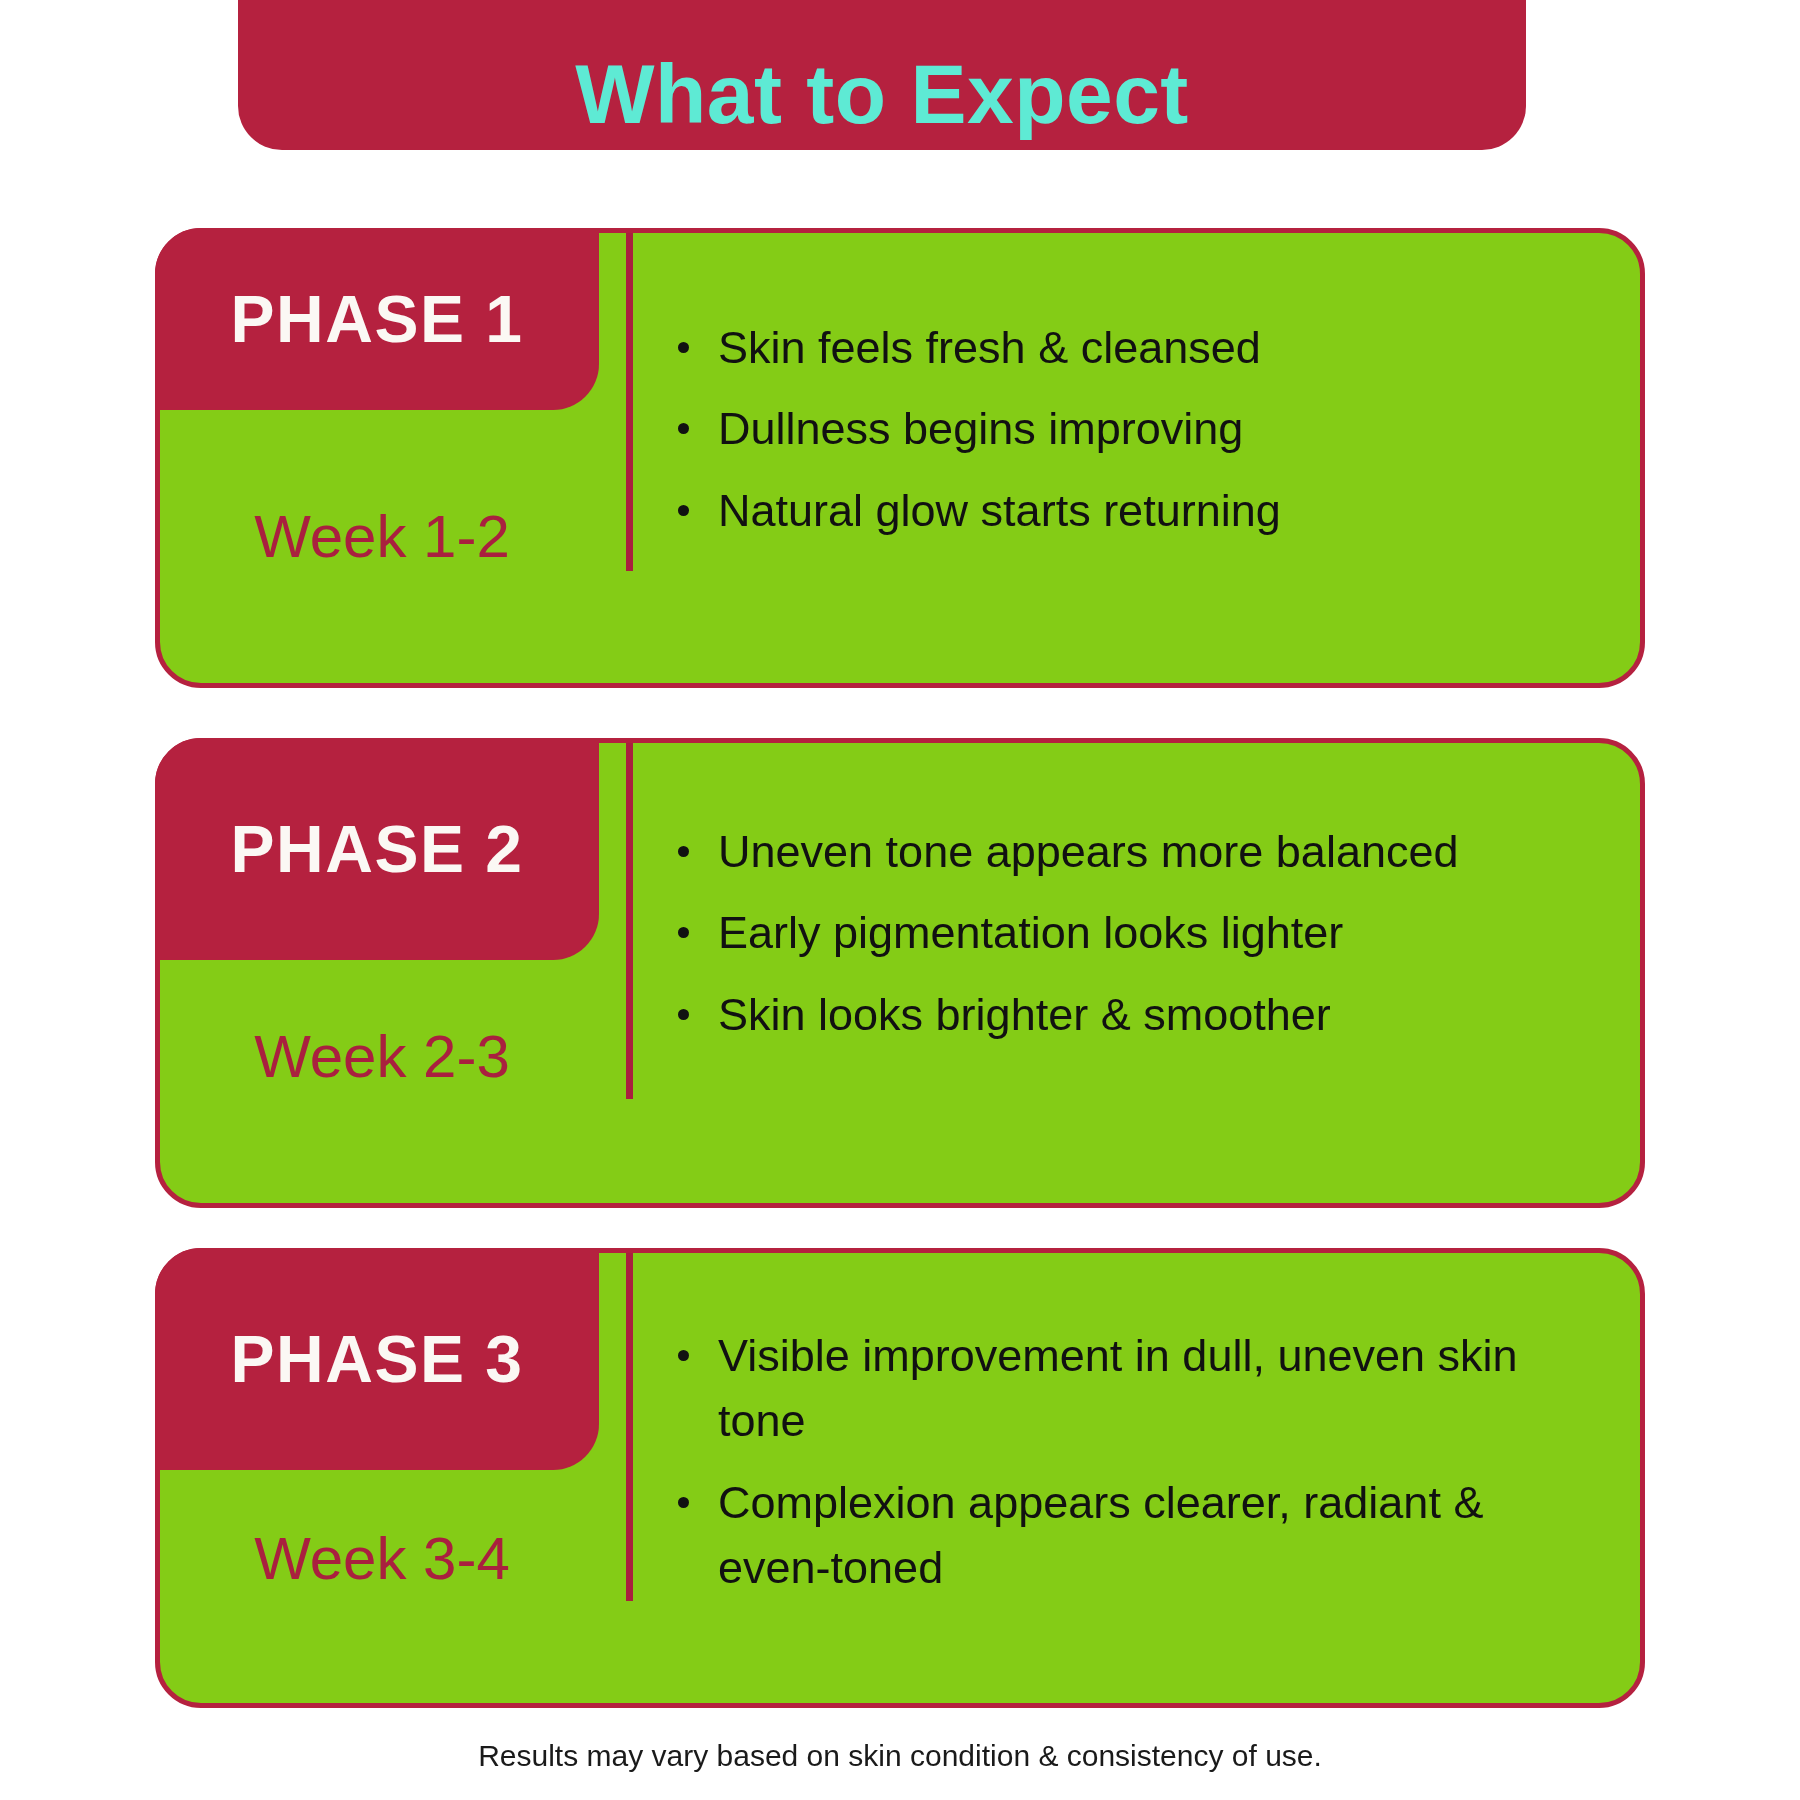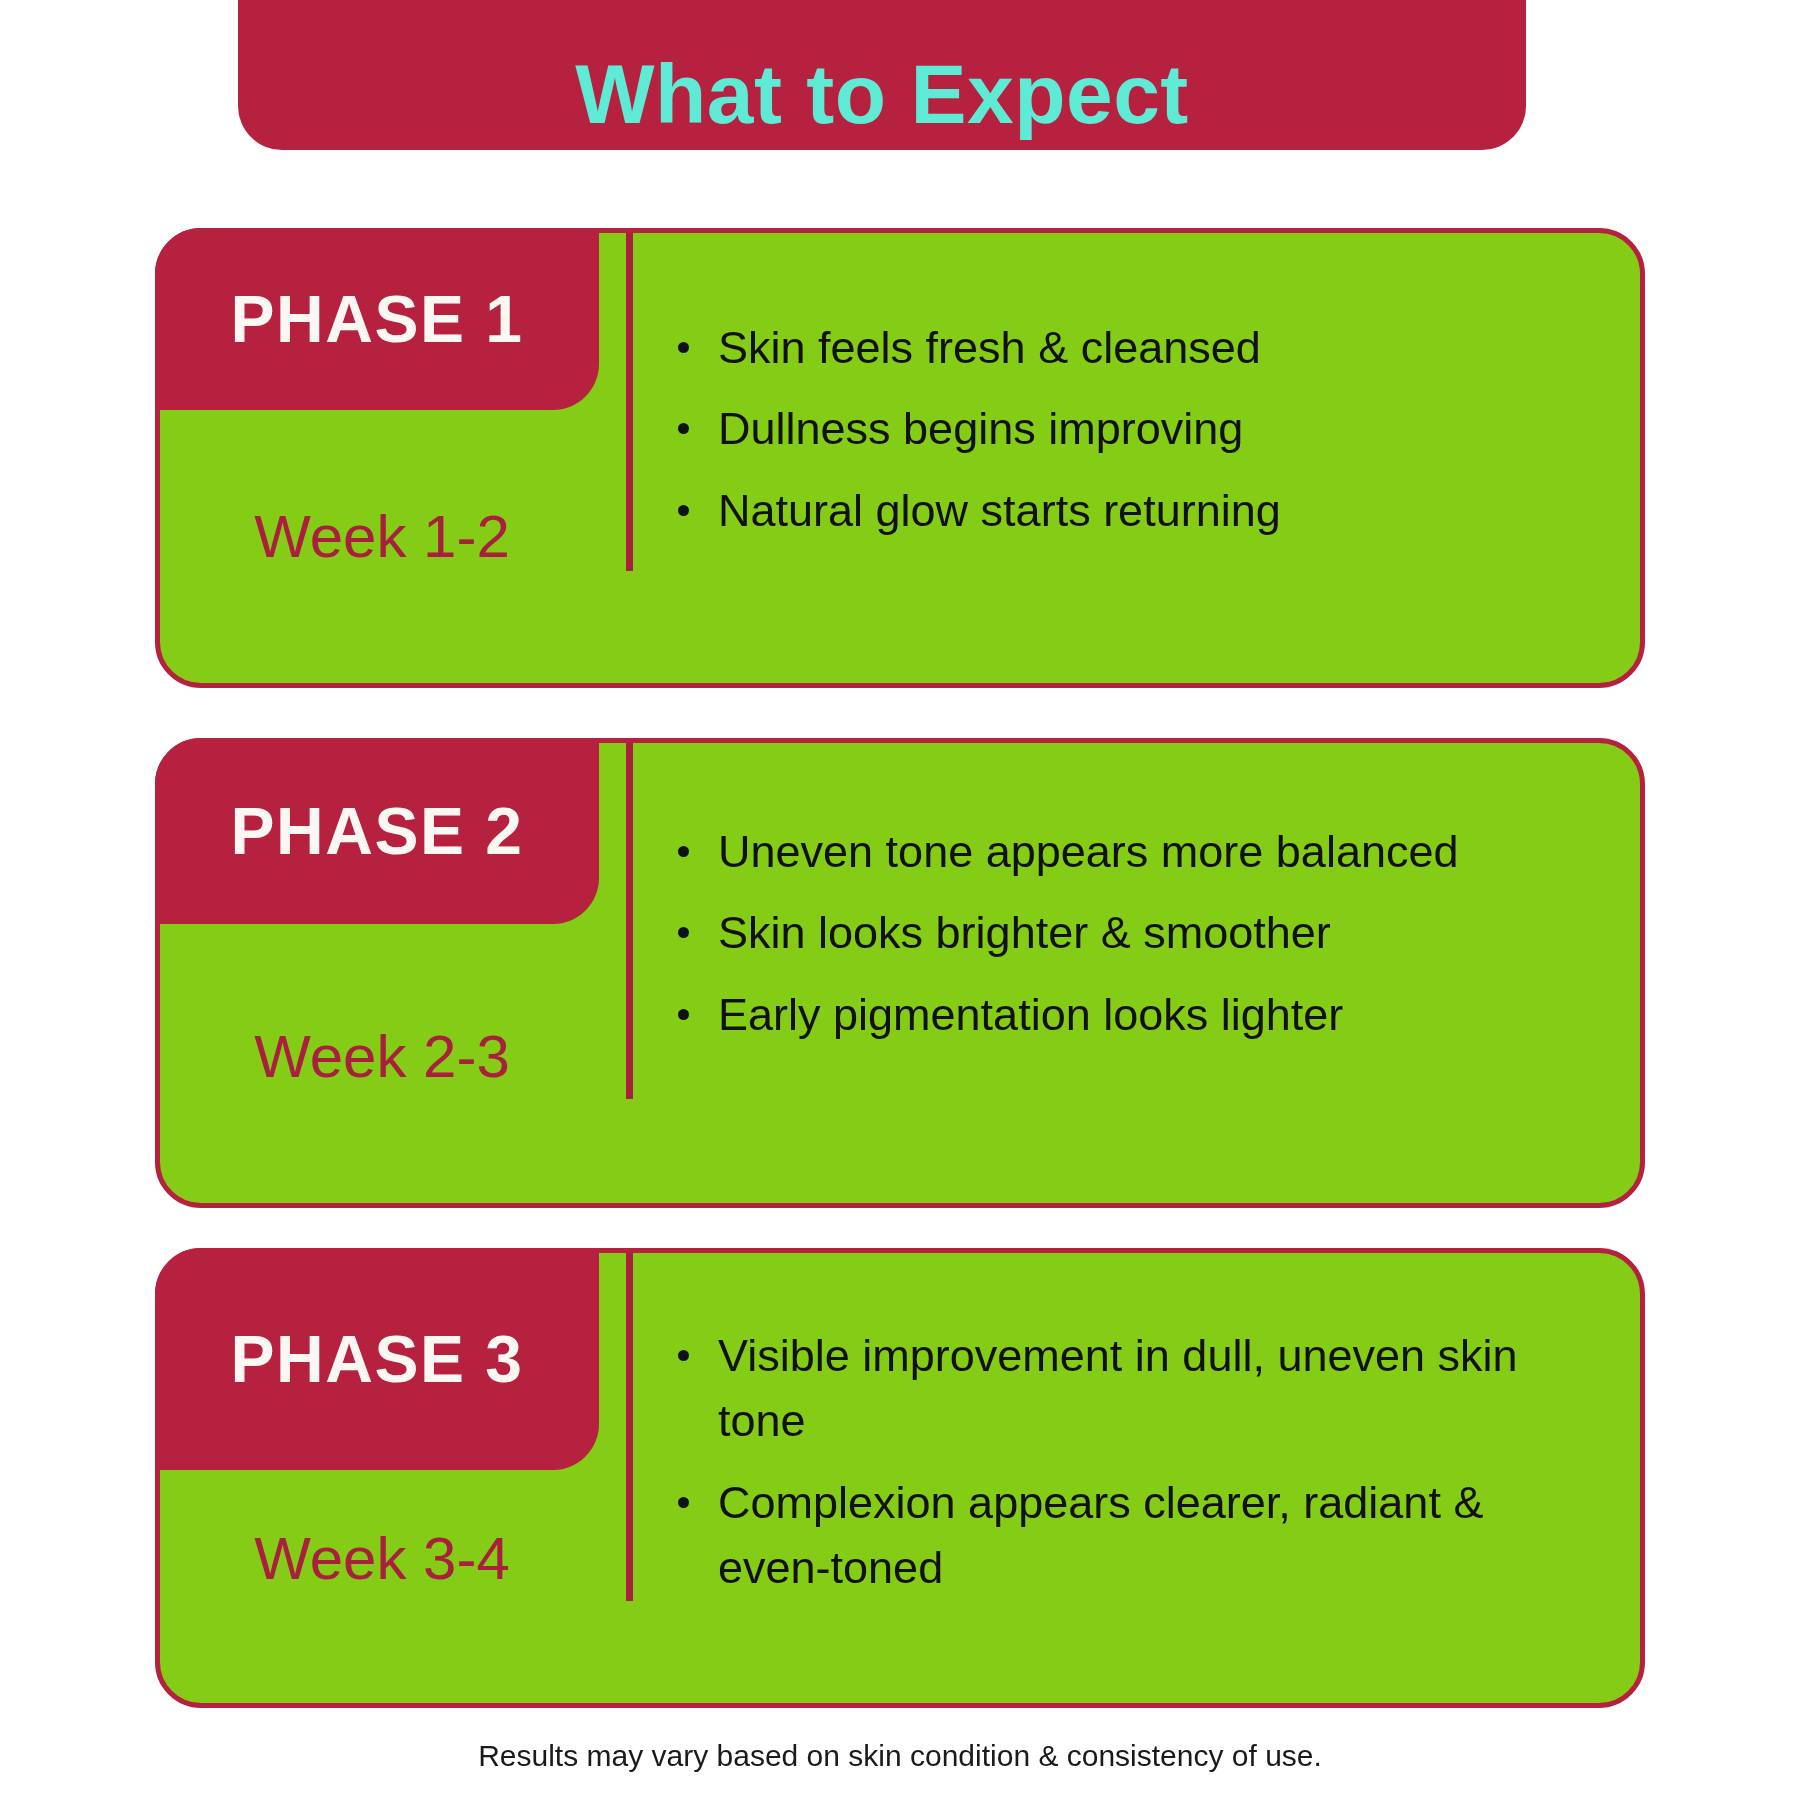--- a/index.html
+++ b/index.html
@@ -67,21 +67,21 @@
     top: -5px;
     background: #b5213f;
     border-radius: 46px 0 46px 0;
     display: flex;
     align-items: center;
     justify-content: center;
     box-sizing: border-box;
     padding: 0 34px;
   }
   .phase-card.c1 .phase-badge { width: 444px; height: 182px; }
-  .phase-card.c2 .phase-badge { width: 444px; height: 186px; }
+  .phase-card.c2 .phase-badge { width: 444px; height: 222px; }
   .phase-card.c3 .phase-badge { width: 444px; height: 222px; }
 
   .phase-badge-label {
     color: #fbf8f4;
     font-size: 66px;
     font-weight: 700;
     letter-spacing: 1.5px;
     line-height: 1;
     white-space: nowrap;
   }
@@ -196,25 +196,25 @@
       <span class="phase-badge-label">PHASE 2</span>
     </div>
     <div class="week-label">Week 2-3</div>
     <ul class="bullet-list">
       <li class="bullet-item">
         <span class="bullet-dot"></span>
         <span>Uneven tone appears more balanced</span>
       </li>
       <li class="bullet-item">
         <span class="bullet-dot"></span>
+        <span>Early pigmentation looks lighter</span>
+      </li>
+      <li class="bullet-item">
+        <span class="bullet-dot"></span>
         <span>Skin looks brighter &amp; smoother</span>
-      </li>
-      <li class="bullet-item">
-        <span class="bullet-dot"></span>
-        <span>Early pigmentation looks lighter</span>
       </li>
     </ul>
   </div>
 
   <div class="phase-card c3">
     <div class="divider"></div>
     <div class="phase-badge">
       <span class="phase-badge-label">PHASE 3</span>
     </div>
     <div class="week-label">Week 3-4</div>

